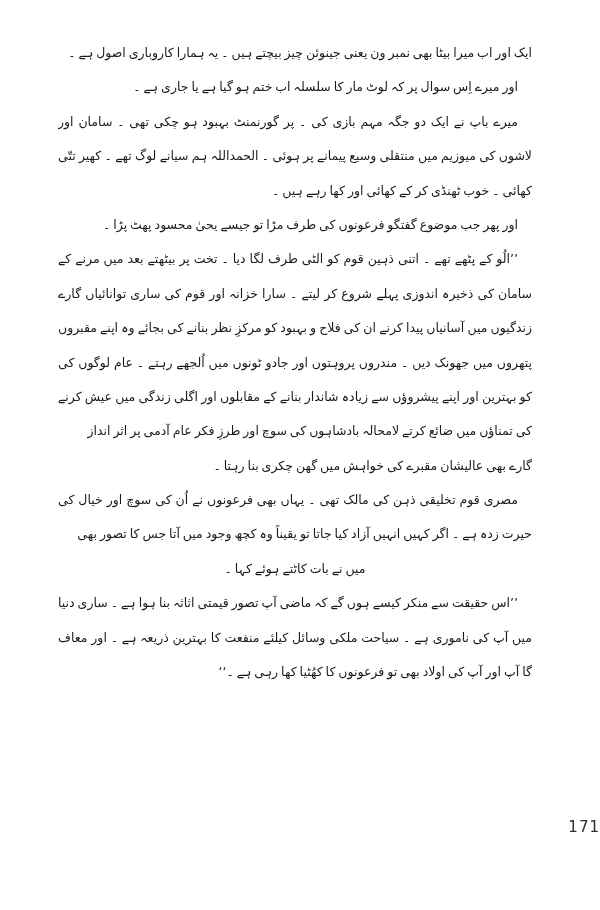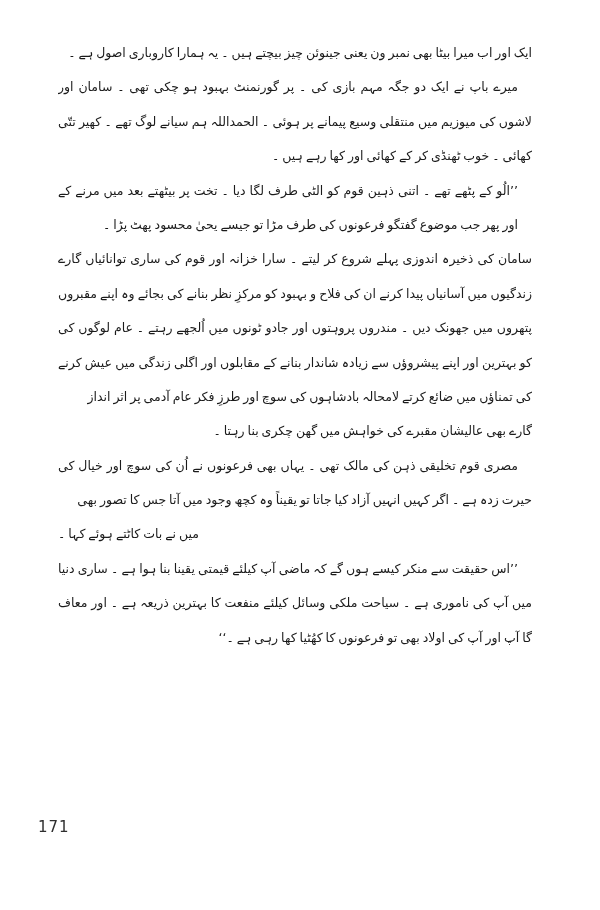--- a/index.html
+++ b/index.html
@@ -37,57 +37,58 @@
     text-align: justify;
     text-align-last: justify;
   }
   
   .end {
     text-align: right;
   }
   
   .ind-sm { padding-right: 14px; }
   .ind-lg { padding-right: 44px; }
-  .center { text-align: left; }
+  .center { text-align: center; }
 
   .page-number {
     position: absolute;
     top: 818px;
     left: 0;
     width: 100%;
-    text-align: left;
+    text-align: right;
     text-indent: 38px;
     direction: ltr;
     font-family: "DejaVu Sans", sans-serif;
     font-size: 15px;
     letter-spacing: 1px;
     color: #2e2e2e;
   }
 </style>
 </head>
 <body>
 
 <div class="page">
 
   <div class="text-block">
     <div class="line end">ایک اور اب میرا بیٹا بھی نمبر ون یعنی جینوئن چیز بیچتے ہیں ۔ یہ ہمارا کاروباری اصول ہے ۔</div>
+    <div class="line end ind-sm">اور میرے اِس سوال پر کہ لوٹ مار کا سلسلہ اب ختم ہو گیا ہے یا جاری ہے ۔</div>
     <div class="line full ind-sm">میرے باپ نے ایک دو جگہ مہم بازی کی ۔ پر گورنمنٹ بہبود ہو چکی تھی ۔ سامان اور</div>
     <div class="line full">لاشوں کی میوزیم میں منتقلی وسیع پیمانے پر ہوئی ۔ الحمداللہ ہم سیانے لوگ تھے ۔ کھیر تتّی نہیں</div>
     <div class="line end">کھائی ۔ خوب ٹھنڈی کر کے کھائی اور کھا رہے ہیں ۔</div>
+    <div class="line end ind-sm">اور پھر جب موضوع گفتگو فرعونوں کی طرف مڑا تو جیسے یحیٰ محسود پھٹ پڑا ۔</div>
     <div class="line full ind-sm">’’الُو کے پٹھے تھے ۔ اتنی ذہین قوم کو الٹی طرف لگا دیا ۔ تخت پر بیٹھتے بعد میں مرنے کے</div>
-    <div class="line end ind-sm">اور پھر جب موضوع گفتگو فرعونوں کی طرف مڑا تو جیسے یحیٰ محسود پھٹ پڑا ۔</div>
     <div class="line full">سامان کی ذخیرہ اندوزی پہلے شروع کر لیتے ۔ سارا خزانہ اور قوم کی ساری توانائیاں گارے اینٹوں</div>
     <div class="line full">زندگیوں میں آسانیاں پیدا کرنے ان کی فلاح و بہبود کو مرکزِ نظر بنانے کی بجائے وہ اپنے مقبروں</div>
     <div class="line full">پتھروں میں جھونک دیں ۔ مندروں پروہتوں اور جادو ٹونوں میں اُلجھے رہتے ۔ عام لوگوں کی</div>
     <div class="line full">کو بہترین اور اپنے پیشروؤں سے زیادہ شاندار بنانے کے مقابلوں اور اگلی زندگی میں عیش کرنے</div>
     <div class="line end">کی تمناؤں میں ضائع کرتے لامحالہ بادشاہوں کی سوچ اور طرزِ فکر عام آدمی پر اثر انداز ہوتی ہے ۔</div>
     <div class="line end">گارے بھی عالیشان مقبرے کی خواہش میں گھن چکری بنا رہتا ۔</div>
     <div class="line full ind-sm">مصری قوم تخلیقی ذہن کی مالک تھی ۔ یہاں بھی فرعونوں نے اُن کی سوچ اور خیال کی اُڑان</div>
     <div class="line end">حیرت زدہ ہے ۔ اگر کہیں انہیں آزاد کیا جاتا تو یقیناً وہ کچھ وجود میں آتا جس کا تصور بھی محال ہے ۔‘‘</div>
     <div class="line center">میں نے بات کاٹتے ہوئے کہا ۔</div>
-    <div class="line full ind-sm">’’اس حقیقت سے منکر کیسے ہوں گے کہ ماضی آپ کیلئے قیمتی یقینا بنا ہوا ہے ۔ ساری دنیا</div>
+    <div class="line full ind-sm">’’اس حقیقت سے منکر کیسے ہوں گے کہ ماضی آپ تصور قیمتی اثاثہ بنا ہوا ہے ۔ ساری دنیا</div>
     <div class="line full">میں آپ کی ناموری ہے ۔ سیاحت ملکی وسائل کیلئے منفعت کا بہترین ذریعہ ہے ۔ اور معاف کیجئے</div>
     <div class="line end">گا آپ اور آپ کی اولاد بھی تو فرعونوں کا کھُٹیا کھا رہی ہے ۔‘‘</div>
   </div>
 
   <div class="page-number">171</div>
 
 </div>
 
 </body></html>

